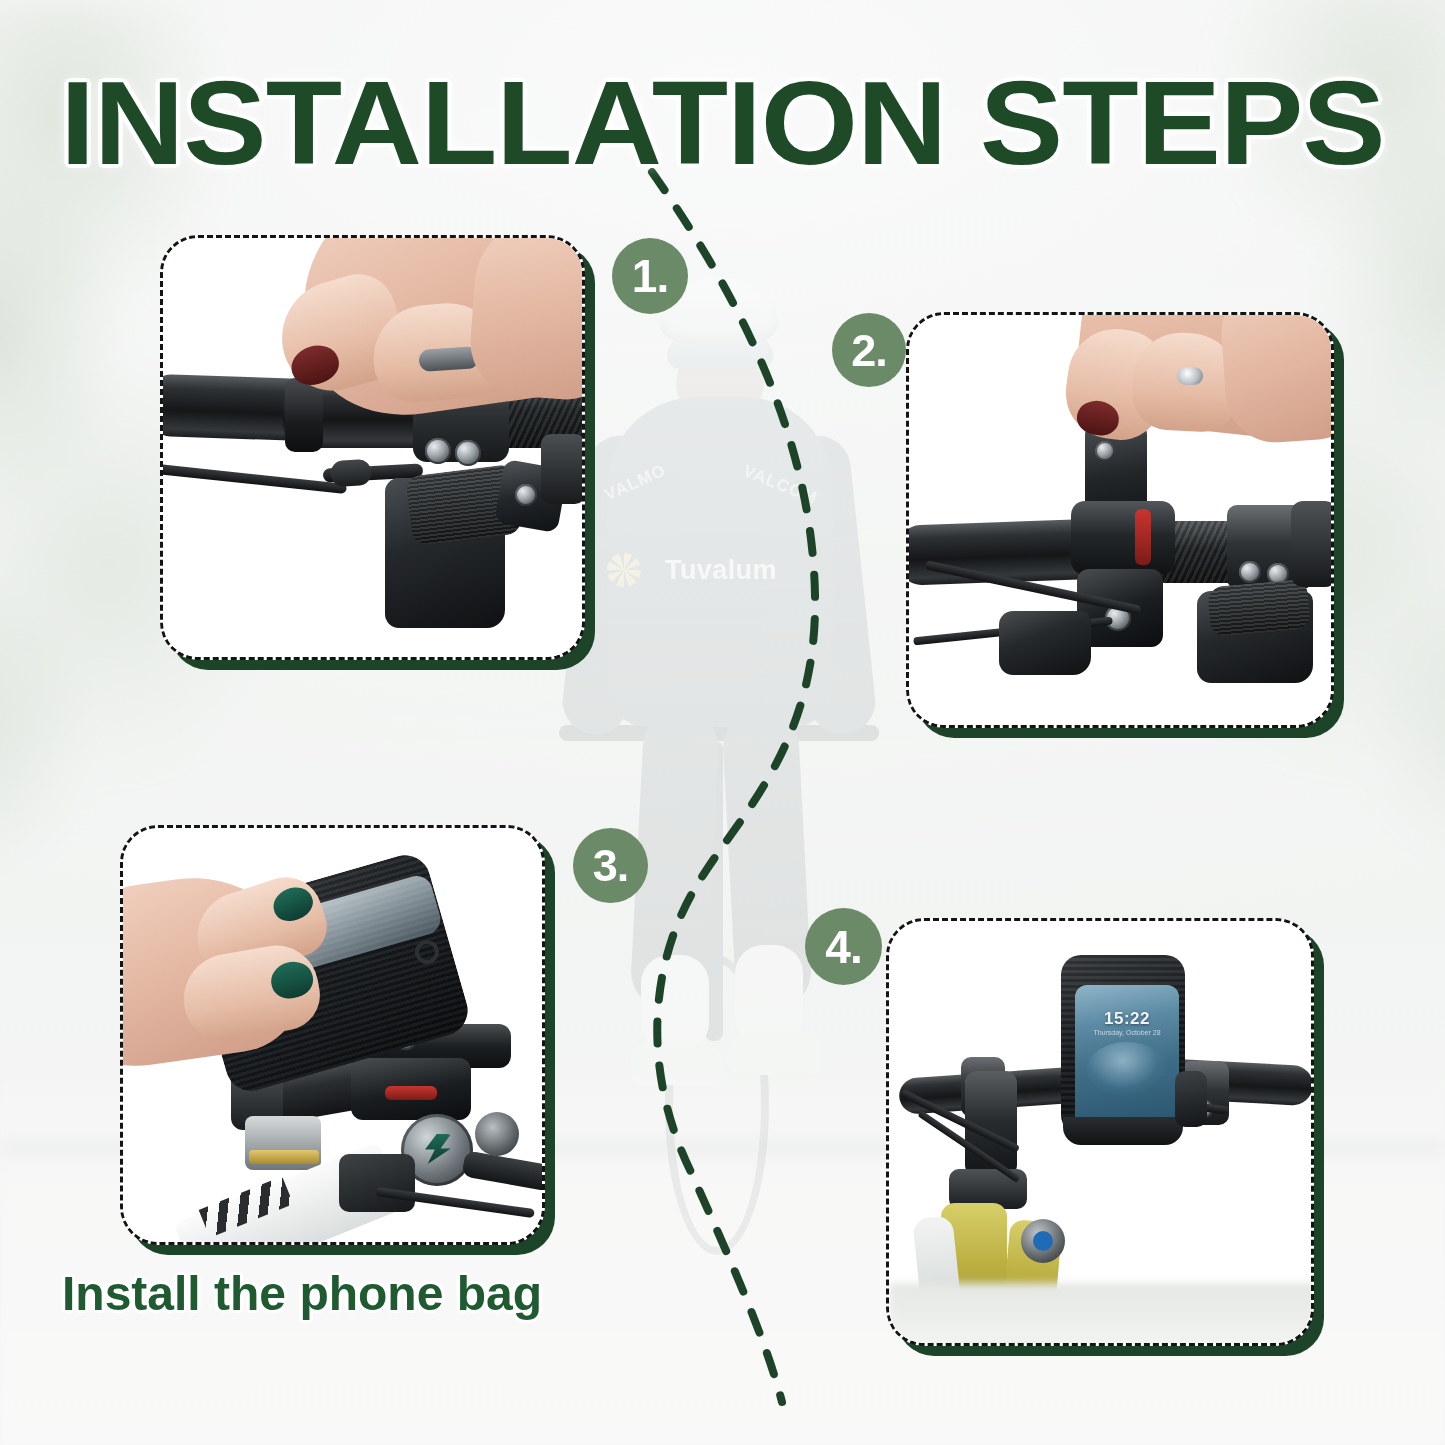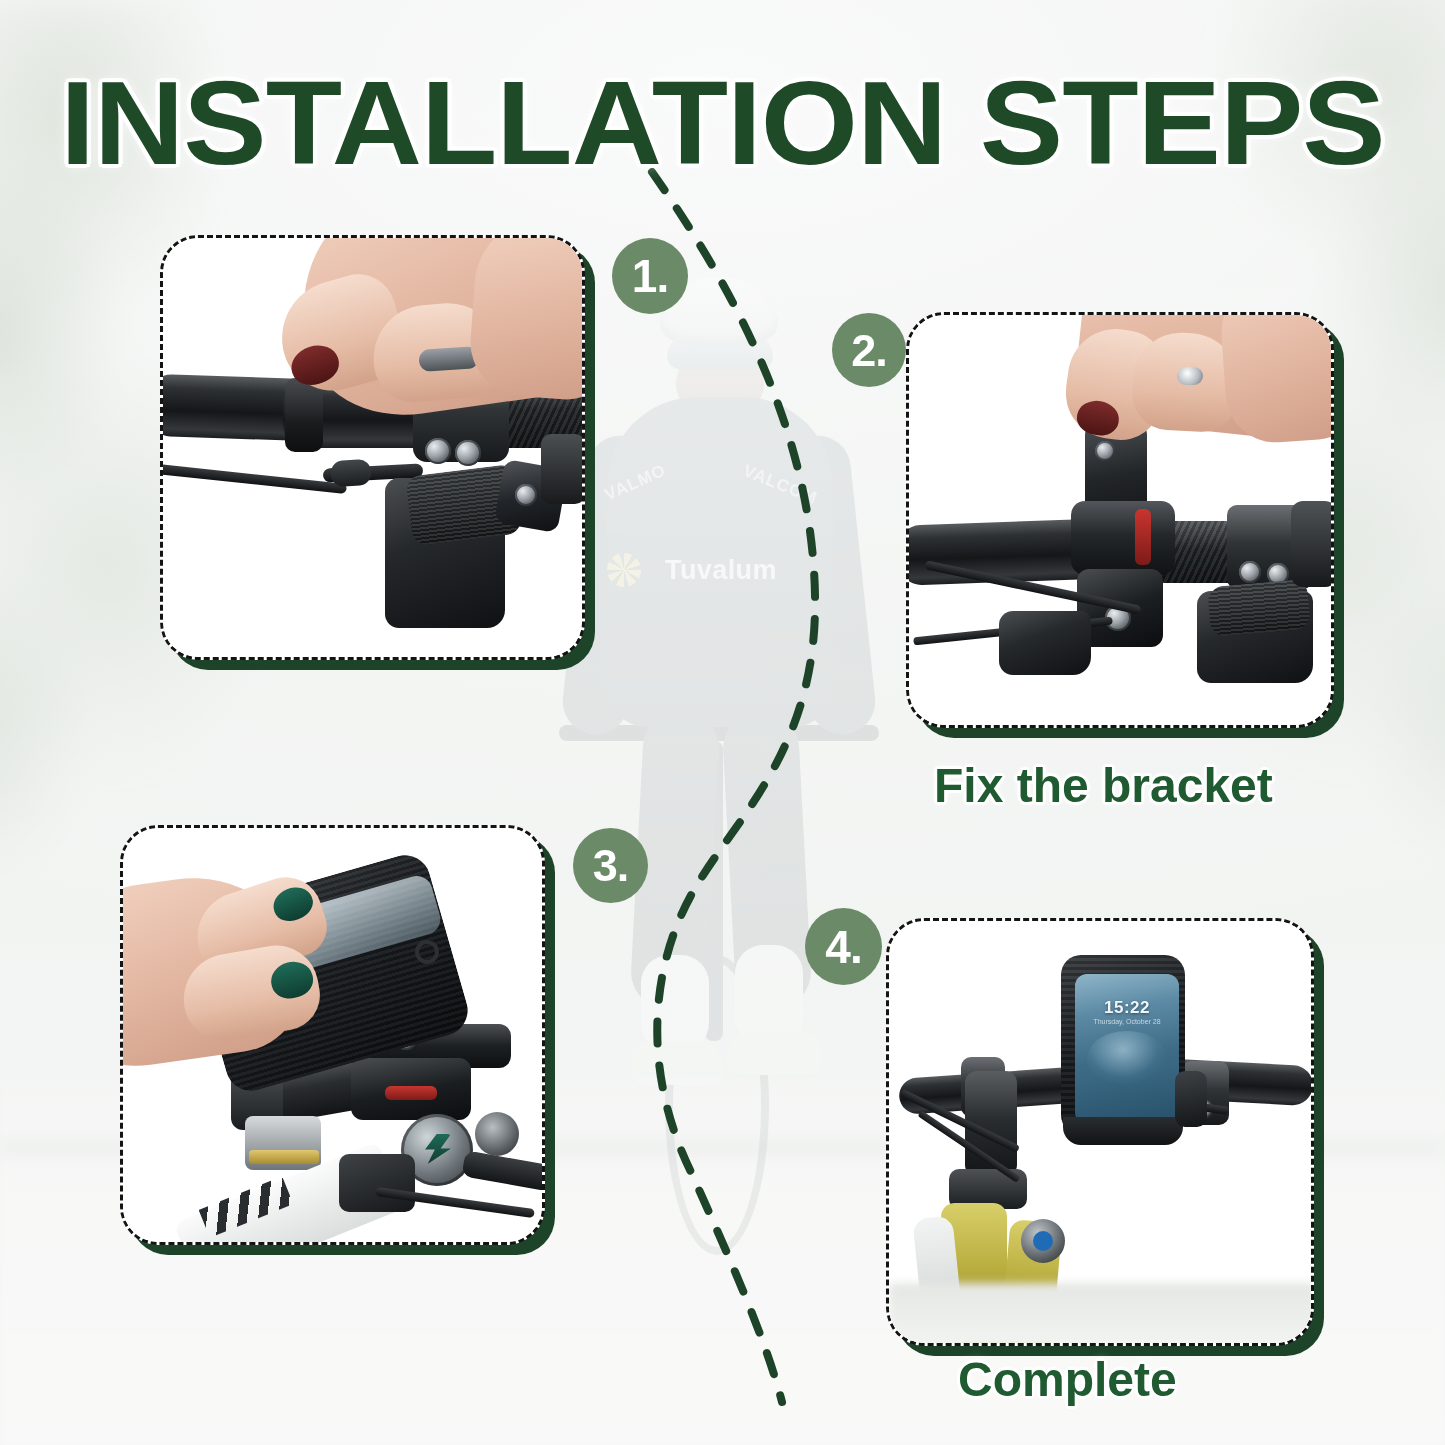--- a/index.html
+++ b/index.html
@@ -409,21 +409,20 @@
         <div class="ph skin-b" style="left:224px; top:18px; width:106px; height:98px;
              border-radius:48px 50px 36px 36px; transform:rotate(3deg);"></div>
         <div class="ph" style="left:268px; top:52px; width:26px; height:18px;
              background:radial-gradient(circle at 40% 35%,#fff,#b9bfc4 55%,#6e7479);
              border-radius:10px;"></div>
         <div class="ph skin-a" style="left:314px; top:-46px; width:140px; height:172px;
              border-radius:64px 64px 50px 50px; transform:rotate(-4deg);"></div>
       </div>
     </div>
   </div>
-  <div class="caption" style="left:934px; top:758px;">Fix the bracket</div>
   <div class="badge" style="left:832px; top:313px; width:74px; height:74px; font-size:45px;">2.</div>
 
   <div class="card" style="left:120px; top:825px; width:425px; height:420px;">
     <div class="card-shadow"></div>
     <div class="card-frame">
       <div class="card-photo">
 
         <div class="ph stem" style="left:110px; top:232px; width:170px; height:56px; transform:rotate(-10deg);"></div>
         <div class="ph" style="left:108px; top:230px; width:52px; height:72px;
              background:linear-gradient(180deg,#54585b,#1a1d1f); border-radius:12px;"></div>
@@ -466,20 +465,21 @@
              border-radius:110px 130px 80px 96px / 100px 120px 84px 74px; transform:rotate(-8deg);"></div>
         <div class="ph skin-b" style="left:72px; top:58px; width:130px; height:82px;
              border-radius:56px 44px 36px 44px; transform:rotate(-18deg);"></div>
         <div class="ph nail-green" style="left:150px; top:60px; width:40px; height:32px; transform:rotate(-22deg);"></div>
         <div class="ph skin-b" style="left:60px; top:122px; width:136px; height:86px;
              border-radius:52px 48px 40px 46px; transform:rotate(-10deg);"></div>
         <div class="ph nail-green" style="left:148px; top:134px; width:42px; height:36px; transform:rotate(-14deg);"></div>
       </div>
     </div>
   </div>
+  <div class="caption" style="left:62px; top:1266px;">Install the phone bag</div>
   <div class="badge" style="left:573px; top:828px; width:75px; height:75px; font-size:45px;">3.</div>
 
   <div class="card" style="left:886px; top:918px; width:428px; height:428px;">
     <div class="card-shadow"></div>
     <div class="card-frame">
       <div class="card-photo">
 
         <div class="ph bar-tube" style="left:10px; top:150px; width:230px; height:36px; transform:rotate(-4deg);"></div>
         <div class="ph bar-tube" style="left:224px; top:140px; width:200px; height:40px; transform:rotate(3deg);"></div>
         <div class="ph clamp" style="left:72px; top:136px; width:44px; height:60px;"></div>
@@ -497,31 +497,30 @@
              background:radial-gradient(circle at 38% 32%,#bfc5c8,#5e6468 60%,#23272a);
              border-radius:50%;"></div>
         <div class="ph" style="left:144px; top:310px; width:20px; height:20px;
              background:#1f6bb5; border-radius:50%;"></div>
 
         <div class="ph cable" style="left:6px; top:196px; width:130px; height:8px; transform:rotate(26deg);"></div>
         <div class="ph cable" style="left:20px; top:222px; width:120px; height:7px; transform:rotate(34deg);"></div>
         <div class="ph cable" style="left:200px; top:176px; width:140px; height:8px; transform:rotate(8deg);"></div>
 
         <div class="ph bagbody" style="left:172px; top:34px; width:124px; height:180px; border-radius:20px;"></div>
-        <div class="ph screen" style="left:186px; top:53px; width:104px; height:150px;">
+        <div class="ph screen" style="left:186px; top:64px; width:104px; height:150px;">
           <div class="screen-time">15:22</div>
           <div class="screen-date">Thursday, October 28</div>
           <div class="screen-orb"></div>
         </div>
         <div class="ph" style="left:174px; top:196px; width:120px; height:28px;
              background:linear-gradient(180deg,#2b2e31,#101214); border-radius:0 0 18px 18px;"></div>
         <div class="ph" style="left:286px; top:150px; width:32px; height:56px;
              background:linear-gradient(170deg,#3e4246,#131517); border-radius:10px;"></div>
 
         <div class="ph" style="left:0; top:362px; width:428px; height:66px;
              background:linear-gradient(180deg,#e4e7e4,#f3f5f2); filter:blur(4px);"></div>
       </div>
     </div>
   </div>
-  <div class="caption" style="left:958px; top:1352px;">Complete</div>
   <div class="badge" style="left:805px; top:908px; width:77px; height:77px; font-size:46px;">4.</div>
 
 </div>
 
 </body></html>

